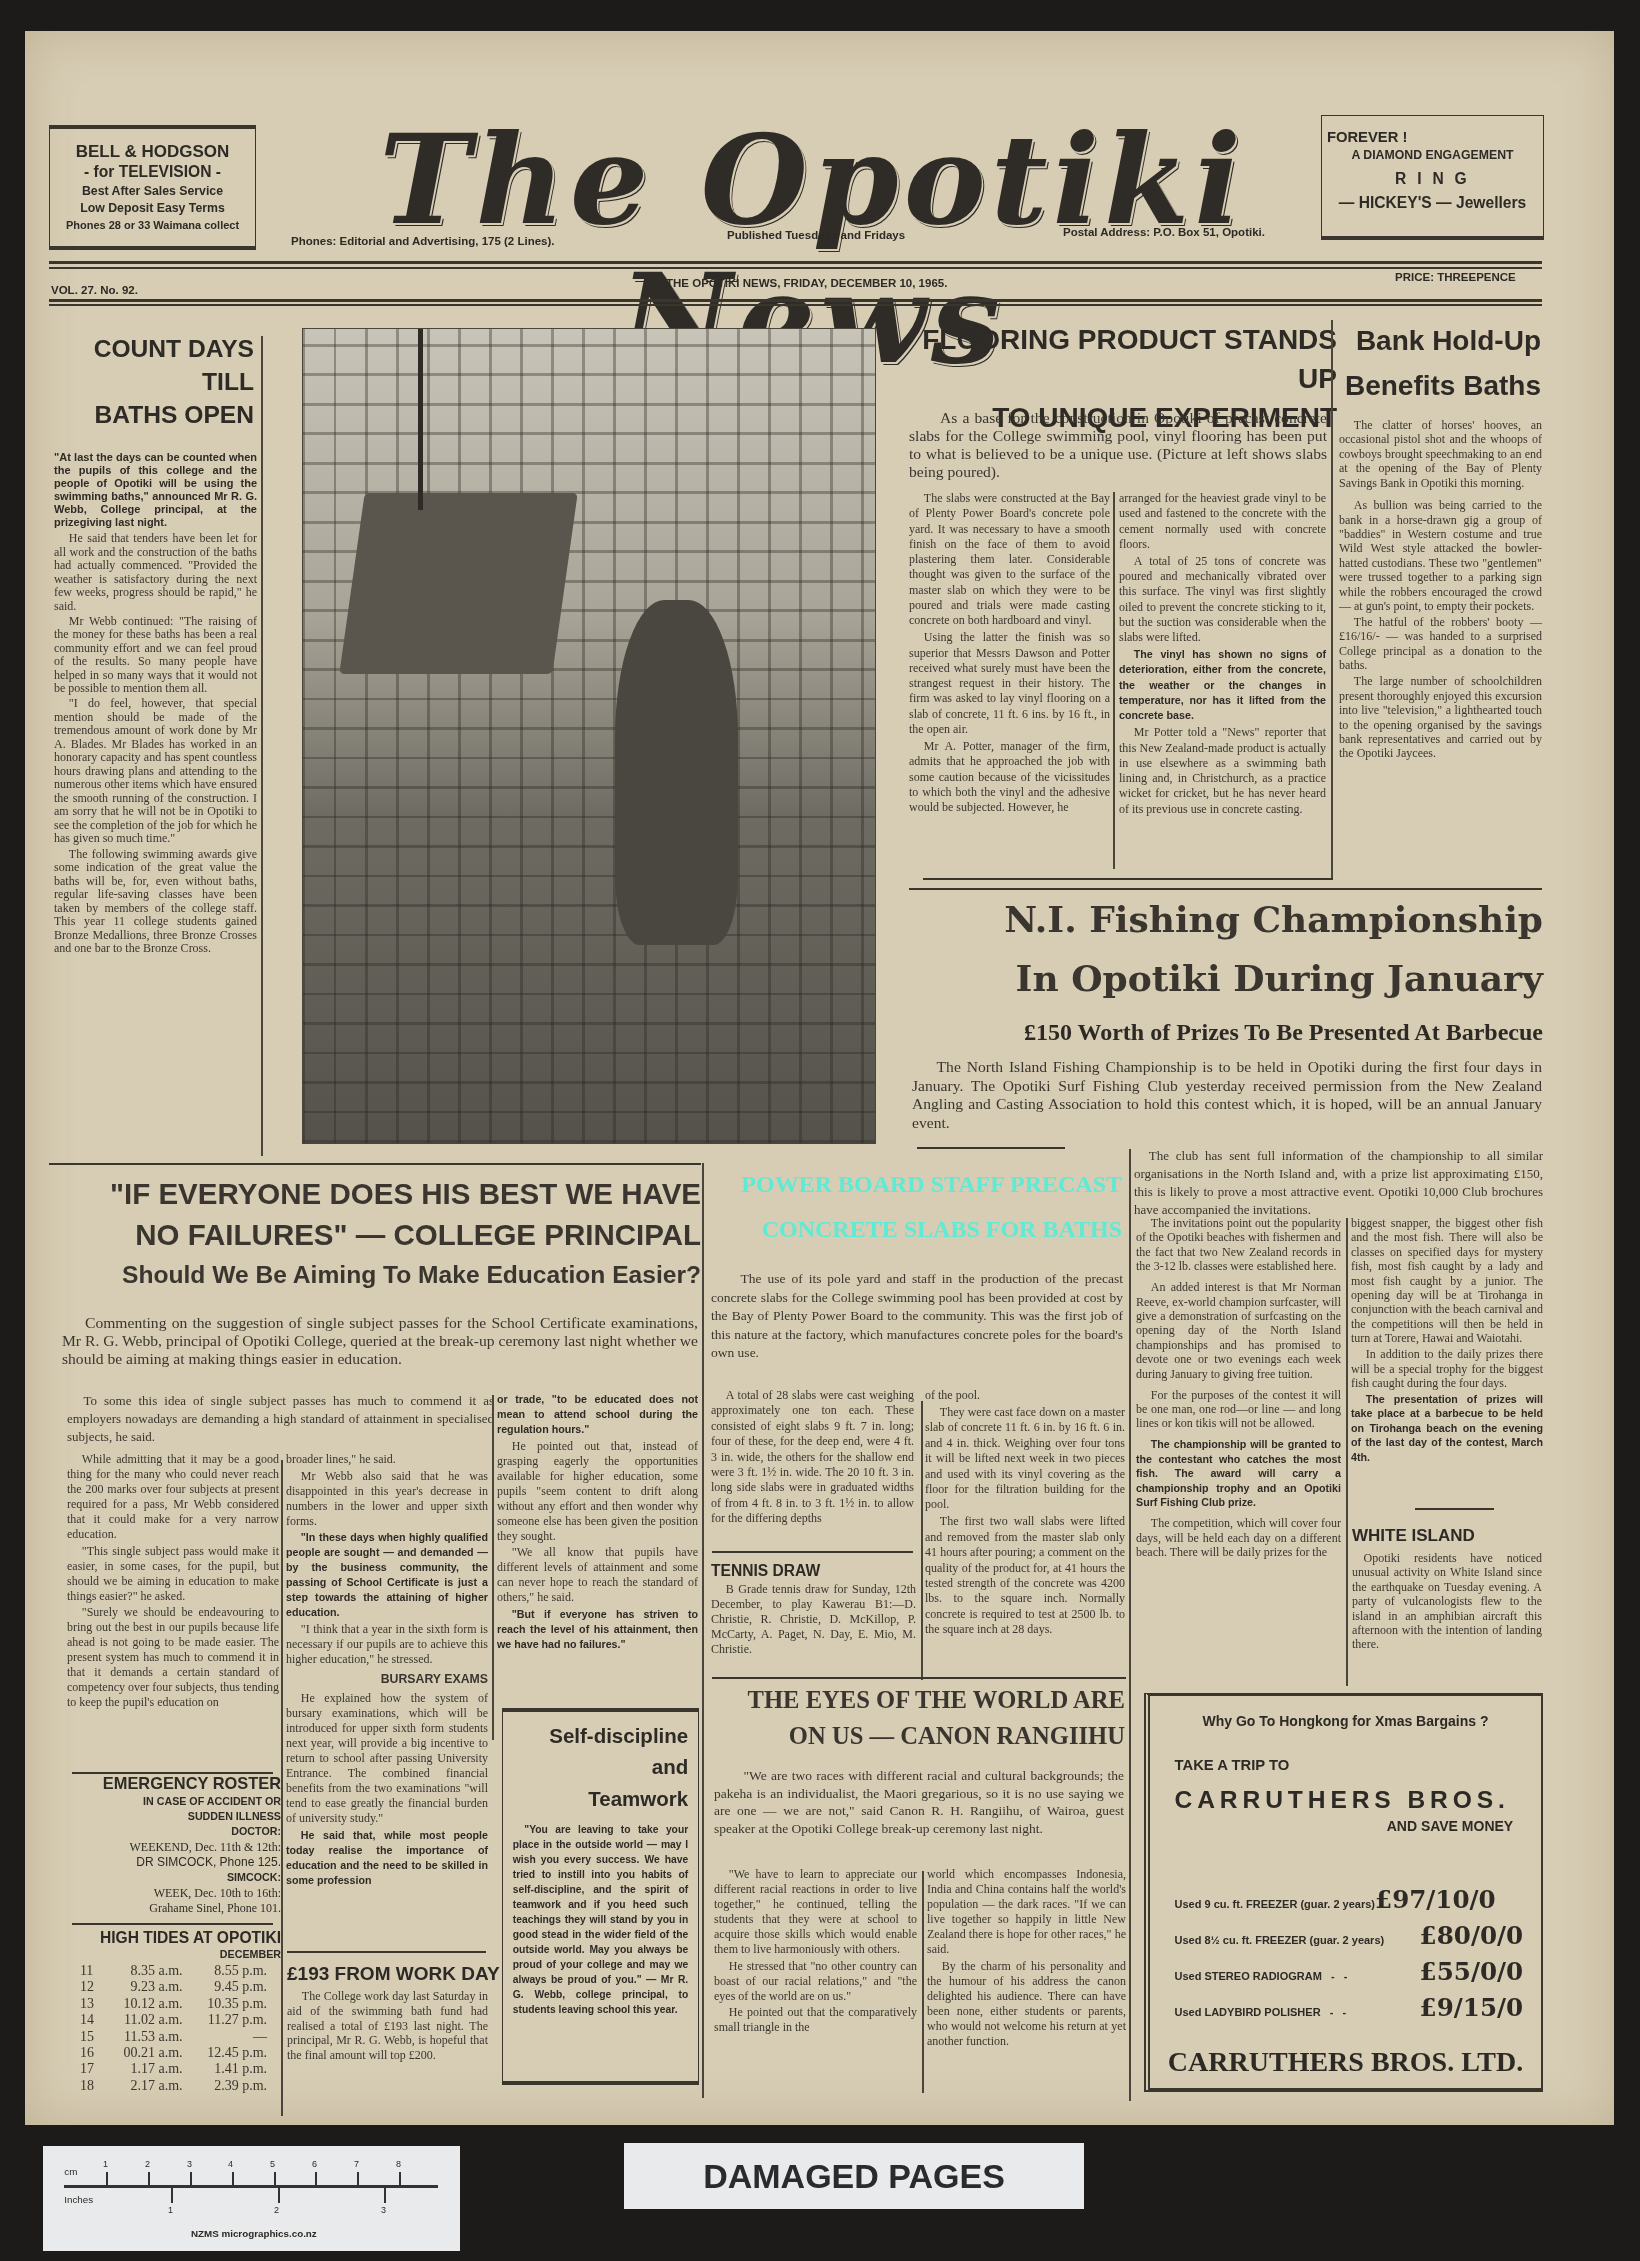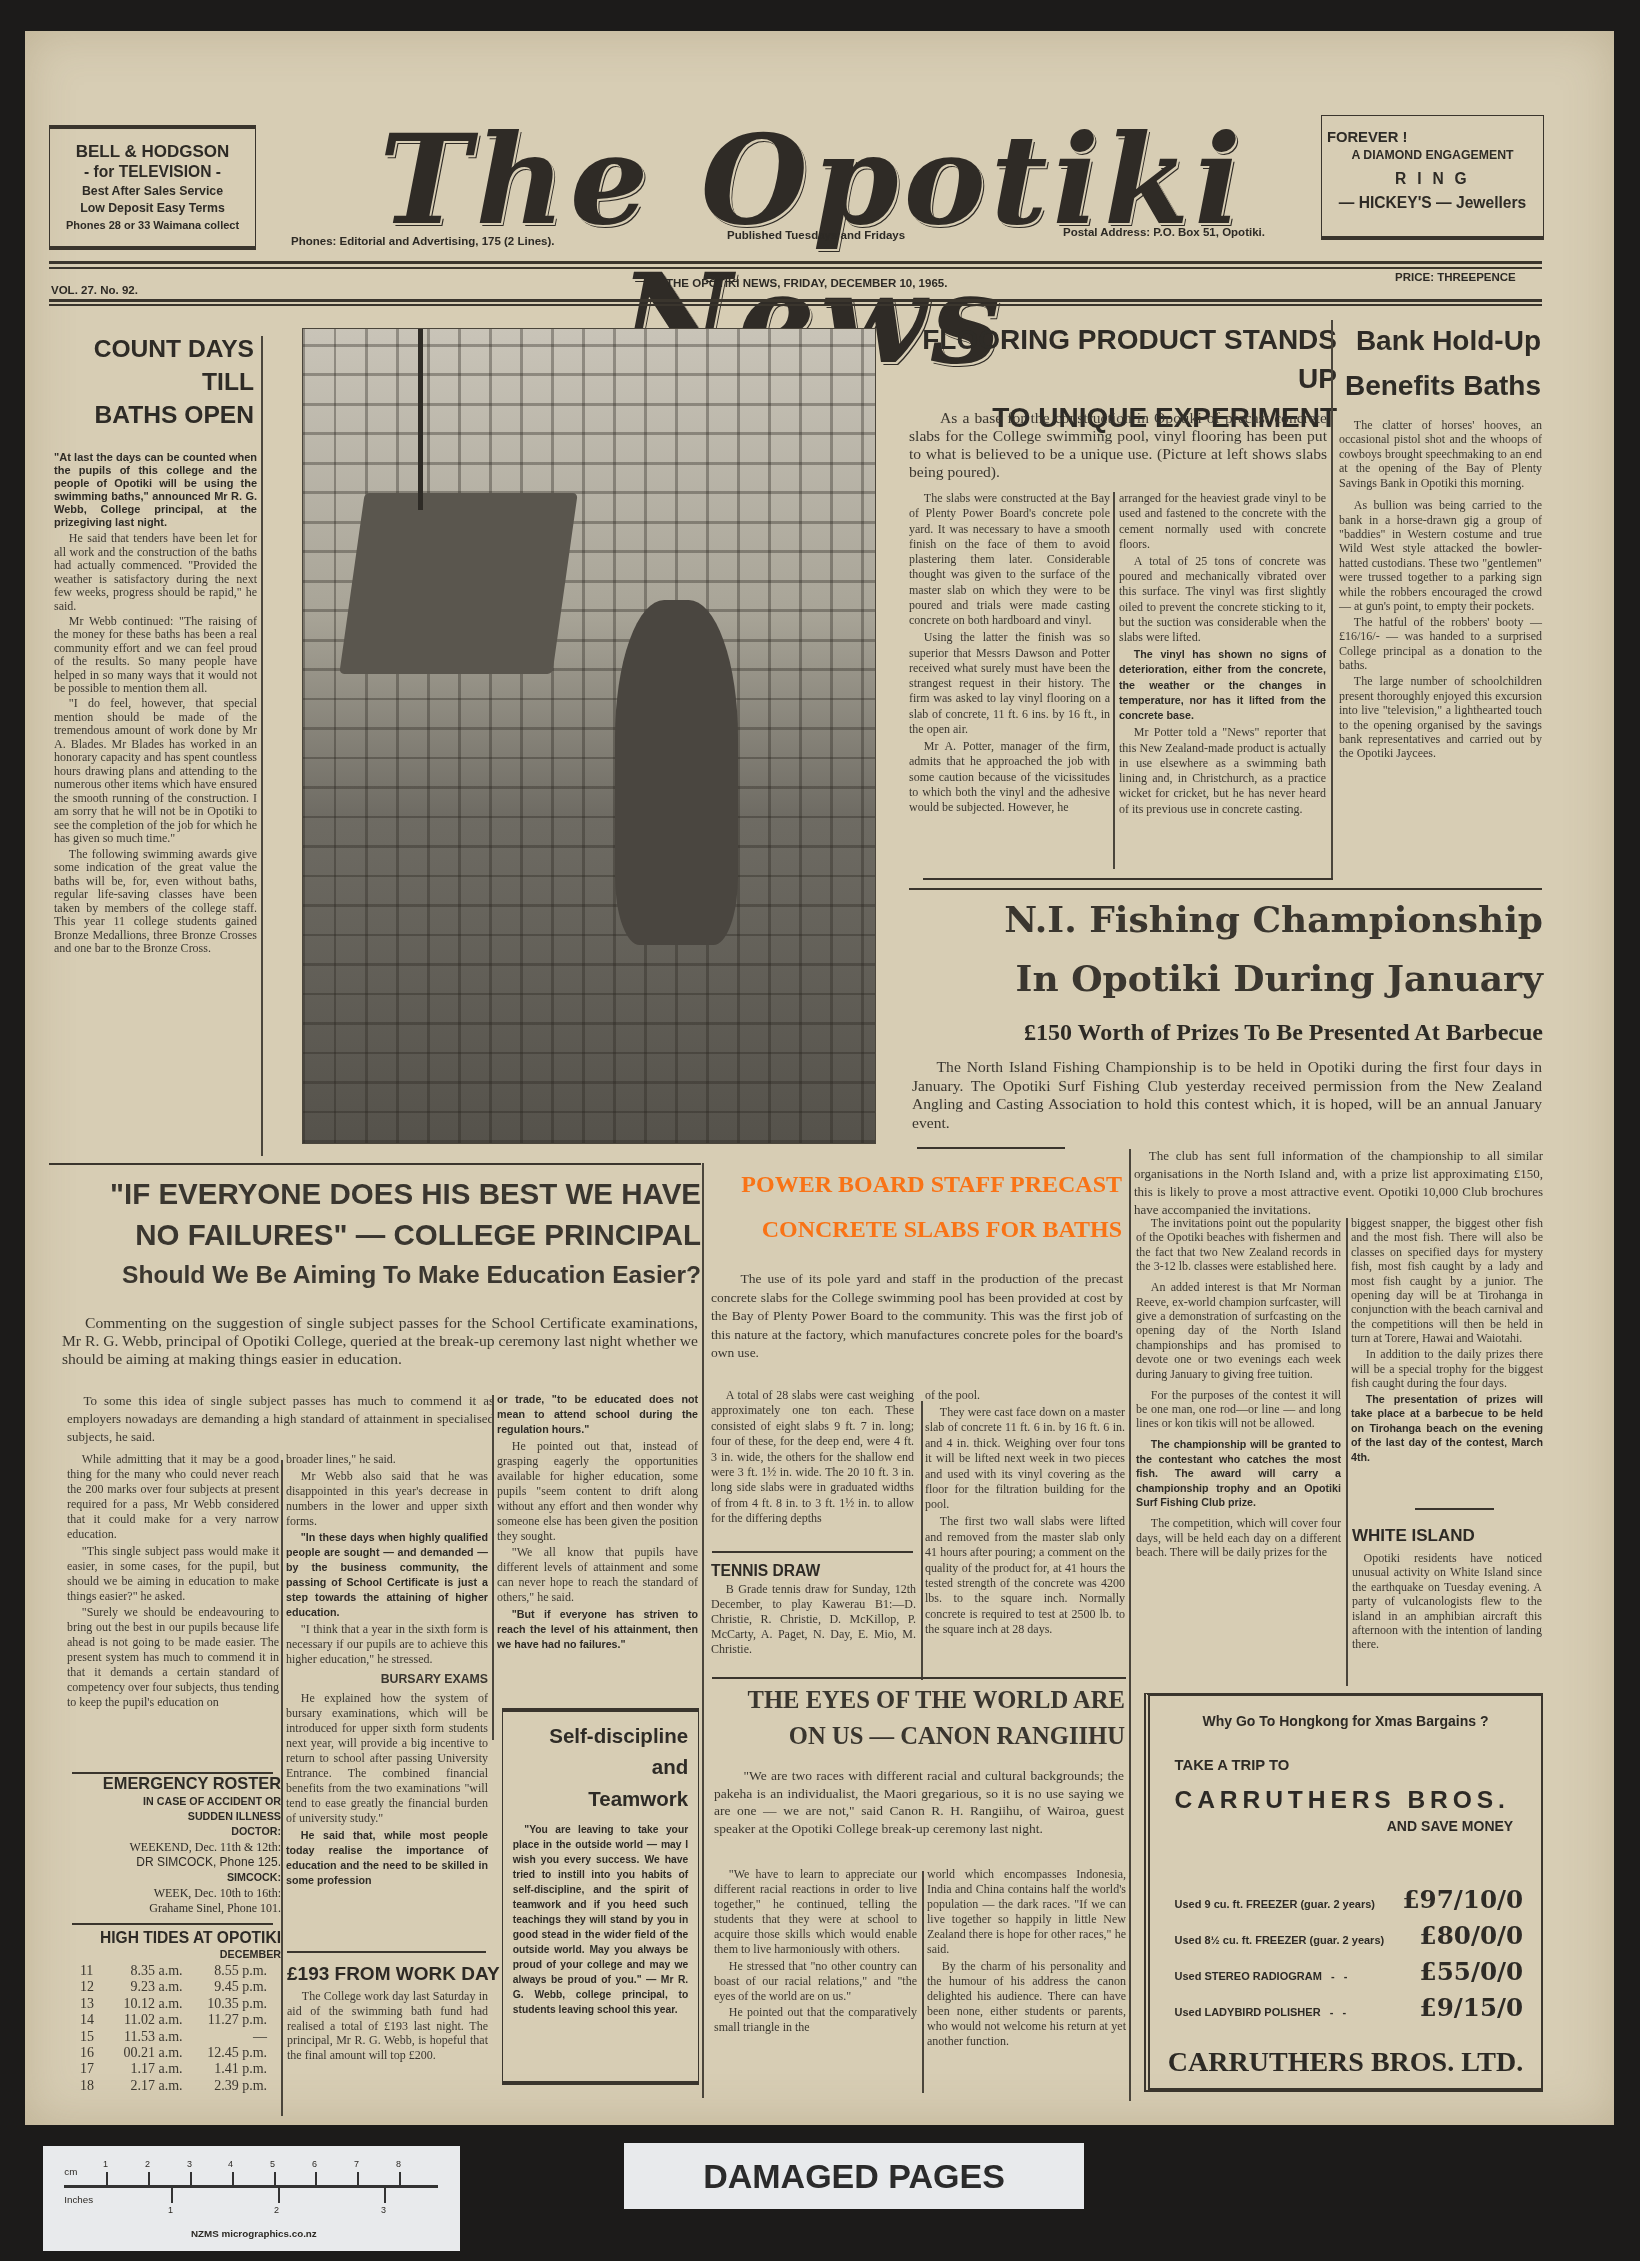--- a/index.html
+++ b/index.html
@@ -243,21 +243,21 @@
         <td style="text-align: right;">1.41 p.m.</td>
       </tr>
       <tr>
         <td>18</td>
         <td style="text-align: right;">2.17 a.m.</td>
         <td style="text-align: right;">2.39 p.m.</td>
       </tr>
     </tbody>
 </table>
 
-<div class="abs center" style="left:704px;top:1163px;width:418px;font-family:'Liberation Serif',serif;font-weight:bold;color:#f97316;">
+<div class="abs center" style="left:704px;top:1163px;width:418px;font-family:'Liberation Serif',serif;font-weight:bold;color:#5eead4;">
   <div style="font-size:24px;line-height:43px;">POWER BOARD STAFF PRECAST</div>
   <div style="font-size:24px;line-height:46px;">CONCRETE SLABS FOR BATHS</div>
 </div>
 <div class="abs body-text" style="left:711px;top:1270px;width:412px;font-size:13.5px;line-height:18.5px;text-indent:29.5px;">The use of its pole yard and staff in the production of the precast concrete slabs for the College swimming pool has been provided at cost by the Bay of Plenty Power Board to the community. This was the first job of this nature at the factory, which manufactures concrete poles for the board's own use.</div>
 <div class="abs body-text" style="left:711px;top:1388px;width:203px;font-size:12px;line-height:15.4px;">
   <p>A total of 28 slabs were cast weighing approximately one ton each. These consisted of eight slabs 9 ft. 7 in. long; four of these, for the deep end, were 4 ft. 3 in. wide, the others for the shallow end were 3 ft. 1½ in. wide. The 20 10 ft. 3 in. long side slabs were in graduated widths of from 4 ft. 8 in. to 3 ft. 1½ in. to allow for the differing depths</p>
 </div>
 <div class="vrule" style="left:921px;top:1401px;height:279px;"></div>
 <div class="abs body-text" style="left:925px;top:1388px;width:200px;font-size:12px;line-height:15.4px;">
   <p style="text-indent:0;">of the pool.</p>
@@ -286,21 +286,21 @@
   <p style="text-indent:0;">world which encompasses Indonesia, India and China contains half the world's population — the dark races. "If we can live together so happily in little New Zealand there is hope for other races," he said.</p>
   <p>By the charm of his personality and the humour of his address the canon delighted his audience. There can have been none, either students or parents, who would not welcome his return at yet another function.</p>
 </div>
 
 <div class="box" style="left:1144px;top:1693px;width:399px;height:399px;border-width:2.5px;border-top-width:3.3px;border-bottom-width:4.9px;border-left-style:double;border-left-width:6.6px;padding:16.4px 13px;">
   <div class="sans" style="font-weight:bold;font-size:14px;text-align:center;line-height:19.7px;">Why Go To Hongkong for Xmas Bargains ?</div>
   <div class="sans" style="font-weight:bold;font-size:14.8px;line-height:21.3px;margin-top:23px;padding-left:11.5px;">TAKE A TRIP TO</div>
   <div class="sans" style="font-weight:bold;font-size:24.6px;letter-spacing:4.9px;line-height:33px;padding-left:11.5px;margin-top:6.6px;">CARRUTHERS BROS.</div>
   <div class="sans" style="font-weight:bold;font-size:14px;text-align:right;line-height:21.3px;padding-right:14.8px;">AND SAVE MONEY</div>
   <div id="carruthers-items" style="margin-top:14.8px;">
-      <div style="display: flex; align-items: baseline; justify-content: space-between; padding: 0px 4.9px 0px 11.5px; height: 36px; margin-top: 48px;">
+      <div style="display: flex; align-items: baseline; justify-content: flex-start; padding: 0px 4.9px 0px 11.5px; height: 36px; margin-top: 48px;">
         <span class="sans" style="font-weight: bold; font-size: 11px; white-space: pre;">Used 9 cu. ft. FREEZER (guar. 2 years)</span>
         <span class="price" style="font-size: 24.6px;">£97/10/0</span>
       </div>
       <div style="display: flex; align-items: baseline; justify-content: space-between; padding: 0px 4.9px 0px 11.5px; height: 36px;">
         <span class="sans" style="font-weight: bold; font-size: 11px; white-space: pre;">Used 8½ cu. ft. FREEZER (guar. 2 years)</span>
         <span class="price" style="font-size: 24.6px;">£80/0/0</span>
       </div>
       <div style="display: flex; align-items: baseline; justify-content: space-between; padding: 0px 4.9px 0px 11.5px; height: 36px;">
         <span class="sans" style="font-weight: bold; font-size: 11px; white-space: pre;">Used STEREO RADIOGRAM   -   -</span>
         <span class="price" style="font-size: 24.6px;">£55/0/0</span>

